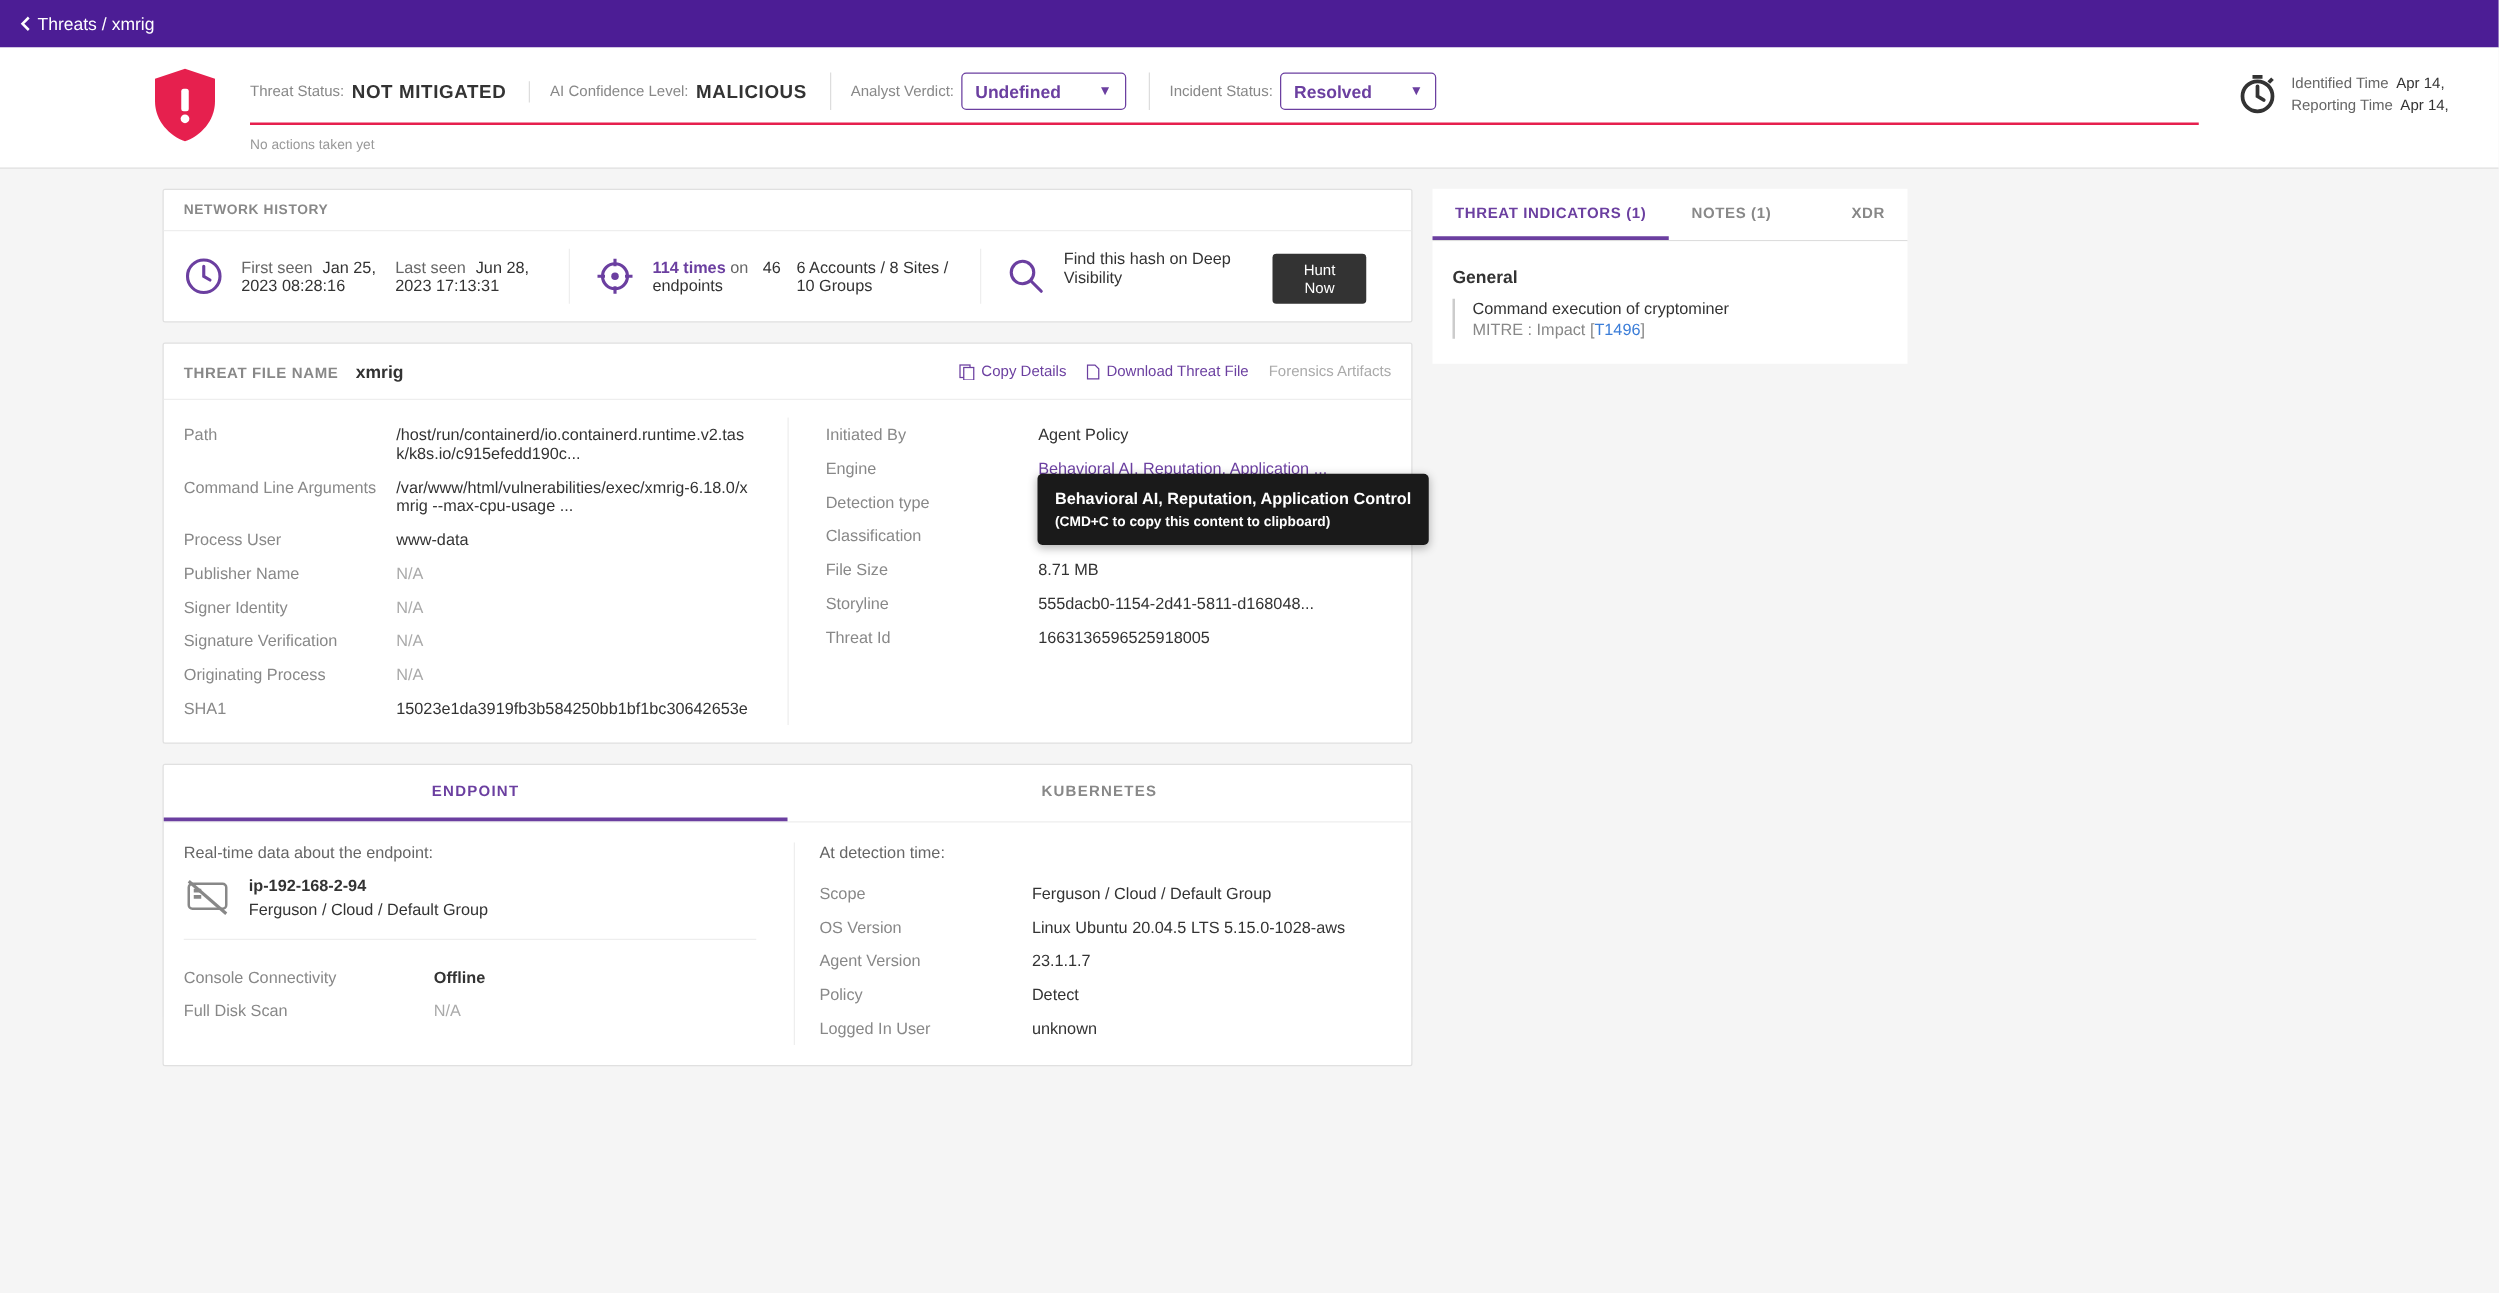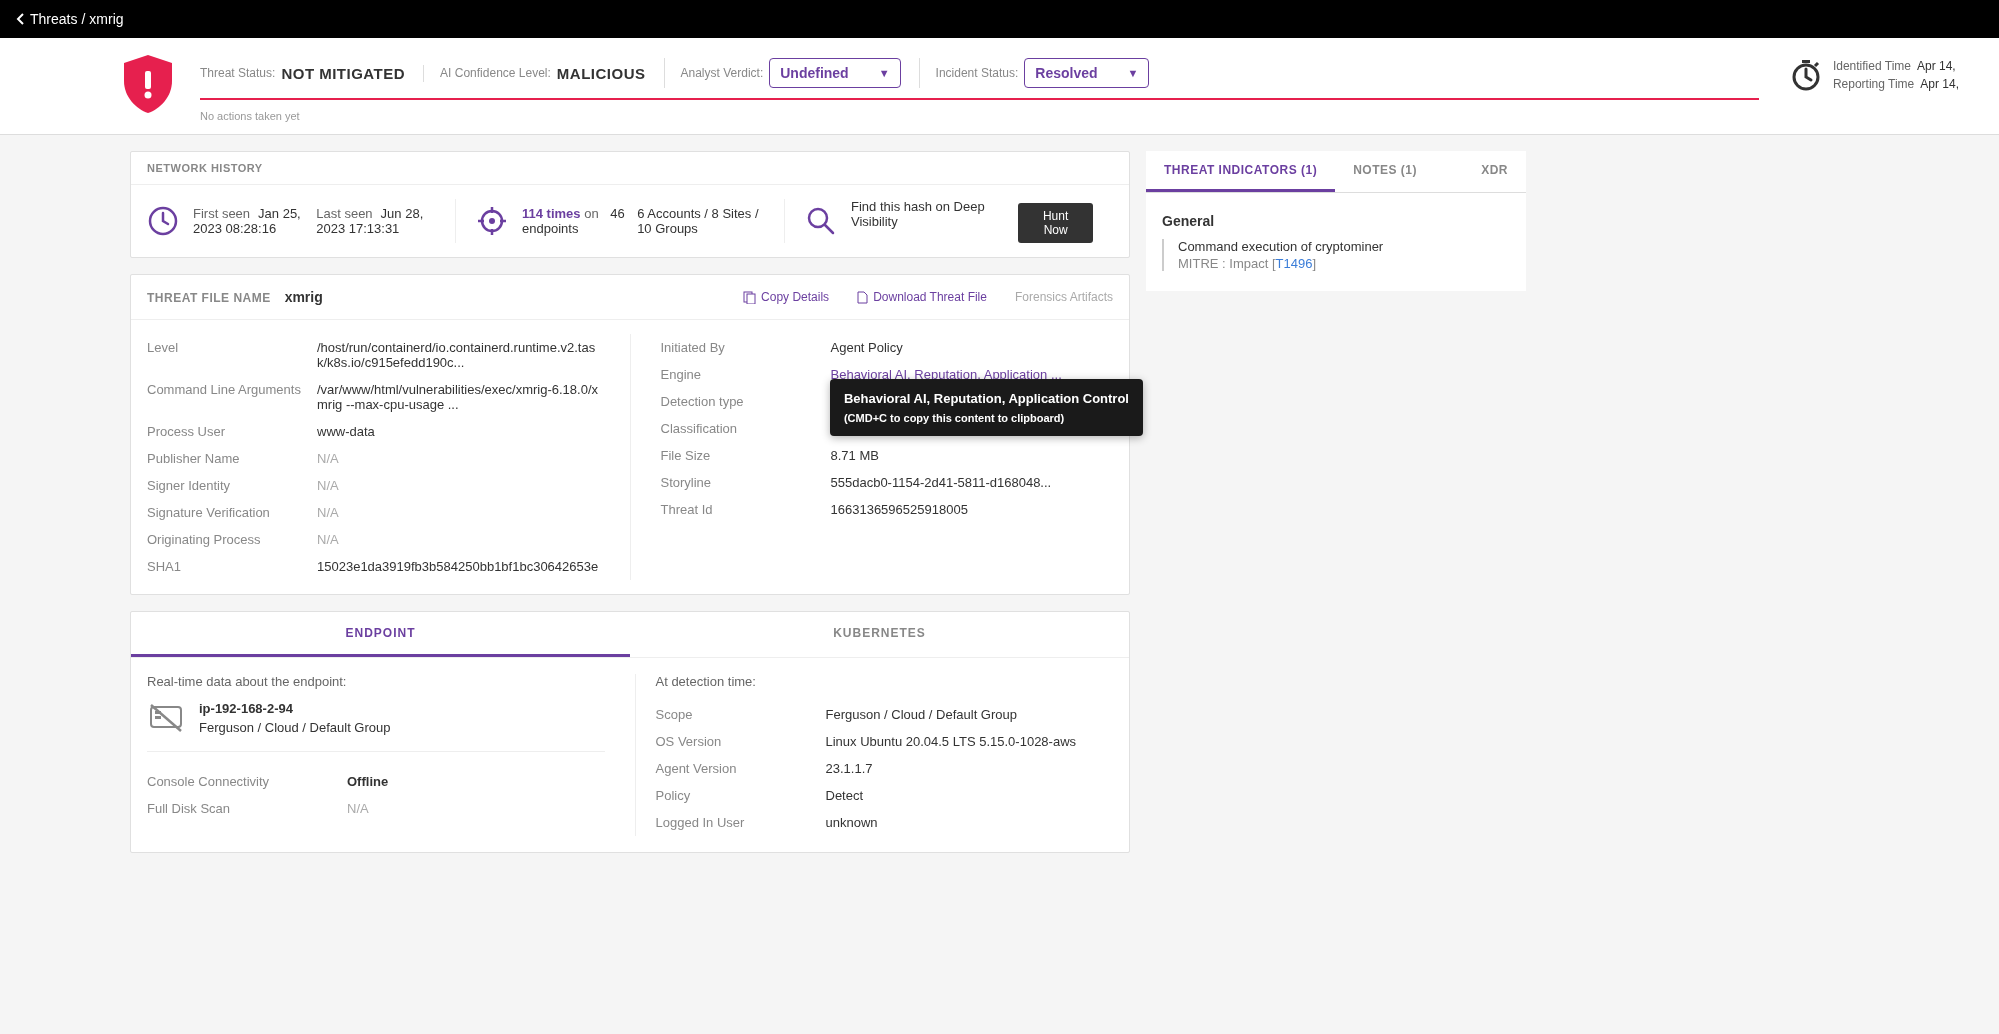--- a/index.html
+++ b/index.html
@@ -1,17 +1,17 @@
 <!DOCTYPE html>
 <html><head>
 <meta charset="utf-8">
 <style>
 * { box-sizing: border-box; margin: 0; padding: 0; }
 body { font-family: -apple-system, BlinkMacSystemFont, "Segoe UI", Arial, sans-serif; background: #f5f5f5; color: #333; font-size: 13px; }
-.topbar { background: #000000; color: #fff; height: 38px; display: flex; align-items: center; padding: 0 16px; }
+.topbar { background: #4c1d95; color: #fff; height: 38px; display: flex; align-items: center; padding: 0 16px; }
 .breadcrumb { display: flex; align-items: center; font-size: 14px; font-weight: 500; }
 .breadcrumb svg { margin-right: 4px; }
 .tabs-center { position: absolute; left: 50%; transform: translateX(-50%); display: flex; gap: 80px; }
 .top-tab { font-size: 13px; font-weight: 700; letter-spacing: 0.5px; color: #999; padding: 10px 0; cursor: pointer; }
 .top-tab.active { color: #fff; border-bottom: 3px solid #fff; }
 .status-bar-wrap { background: #fff; border-bottom: 1px solid #ddd; padding: 20px 0 12px 0; }
 .status-bar { display: flex; align-items: flex-start; max-width: 1999px; padding: 0 40px 0 120px; position: relative; }
 .shield-wrap { position: absolute; left: 120px; top: -5px; }
 .shield { color: #e6204e; }
 .status-main { flex: 1; margin-left: 80px; }
@@ -33,21 +33,21 @@
 .network-row { display: flex; padding: 14px 16px; }
 .net-cell { flex: 1; display: flex; align-items: center; gap: 14px; border-left: 1px solid #eee; padding: 0 20px; }
 .net-cell:first-child { border-left: none; padding-left: 0; }
 .net-lines { display: flex; flex-direction: row; gap: 4px; font-size: 13px; }
 .net-lines .lbl { color: #666; margin-right: 8px; }
 .net-lines .purple { color: #6b3fa0; font-weight: 600; }
 .hunt-btn { background: #333; color: #ffffff; border: none; padding: 6px 14px; border-radius: 3px; font-size: 12px; cursor: pointer; margin-top: 4px; }
 .file-card-head { display: flex; justify-content: space-between; align-items: center; padding: 14px 16px; border-bottom: 1px solid #eee; }
 .file-card-head .left { font-size: 12px; color: #888; font-weight: 600; letter-spacing: 0.5px; }
 .file-card-head .left .fname { color: #333; font-weight: 600; margin-left: 10px; font-size: 14px; letter-spacing: 0; }
-.file-actions { display: flex; gap: 28px; font-size: 12px; padding-left: 20px; }
+.file-actions { display: flex; gap: 16px; font-size: 12px; padding-left: 20px; }
 .file-actions .act { color: #6b3fa0; cursor: pointer; display: inline-flex; align-items: center; gap: 5px; }
 .file-actions .act.disabled { color: #aaa; }
 .details-grid { display: flex; padding: 14px 16px; }
 .details-col { flex: 1; }
 .details-col:first-child { border-right: 1px solid #eee; padding-right: 30px; }
 .details-col:last-child { padding-left: 30px; }
 .detail-row { display: flex; padding: 6px 0; font-size: 13px; }
 .detail-row .k { width: 170px; color: #888; flex-shrink: 0; }
 .detail-row .v { color: #333; word-break: break-all; }
 .detail-row .v.na { color: #aaa; }
@@ -201,21 +201,21 @@
                 <path d="M1 1 H7 L10 4 V12 H1 Z" stroke="#6b3fa0" fill="none"></path>
               </svg>
               <span>Download Threat File</span>
             </span>
           <span class="act disabled">Forensics Artifacts</span>
         </div>
       </div>
       <div class="details-grid">
         <div class="details-col">
           <div class="detail-row">
-              <span class="k">Level</span>
+              <span class="k">Path</span>
               <span class="v">/host/run/containerd/io.containerd.runtime.v2.task/k8s.io/c915efedd190c...</span>
             </div>
           <div class="detail-row">
               <span class="k">Command Line Arguments</span>
               <span class="v">/var/www/html/vulnerabilities/exec/xmrig-6.18.0/xmrig --max-cpu-usage ...</span>
             </div>
           <div class="detail-row">
               <span class="k">Process User</span>
               <span class="v">www-data</span>
             </div>

